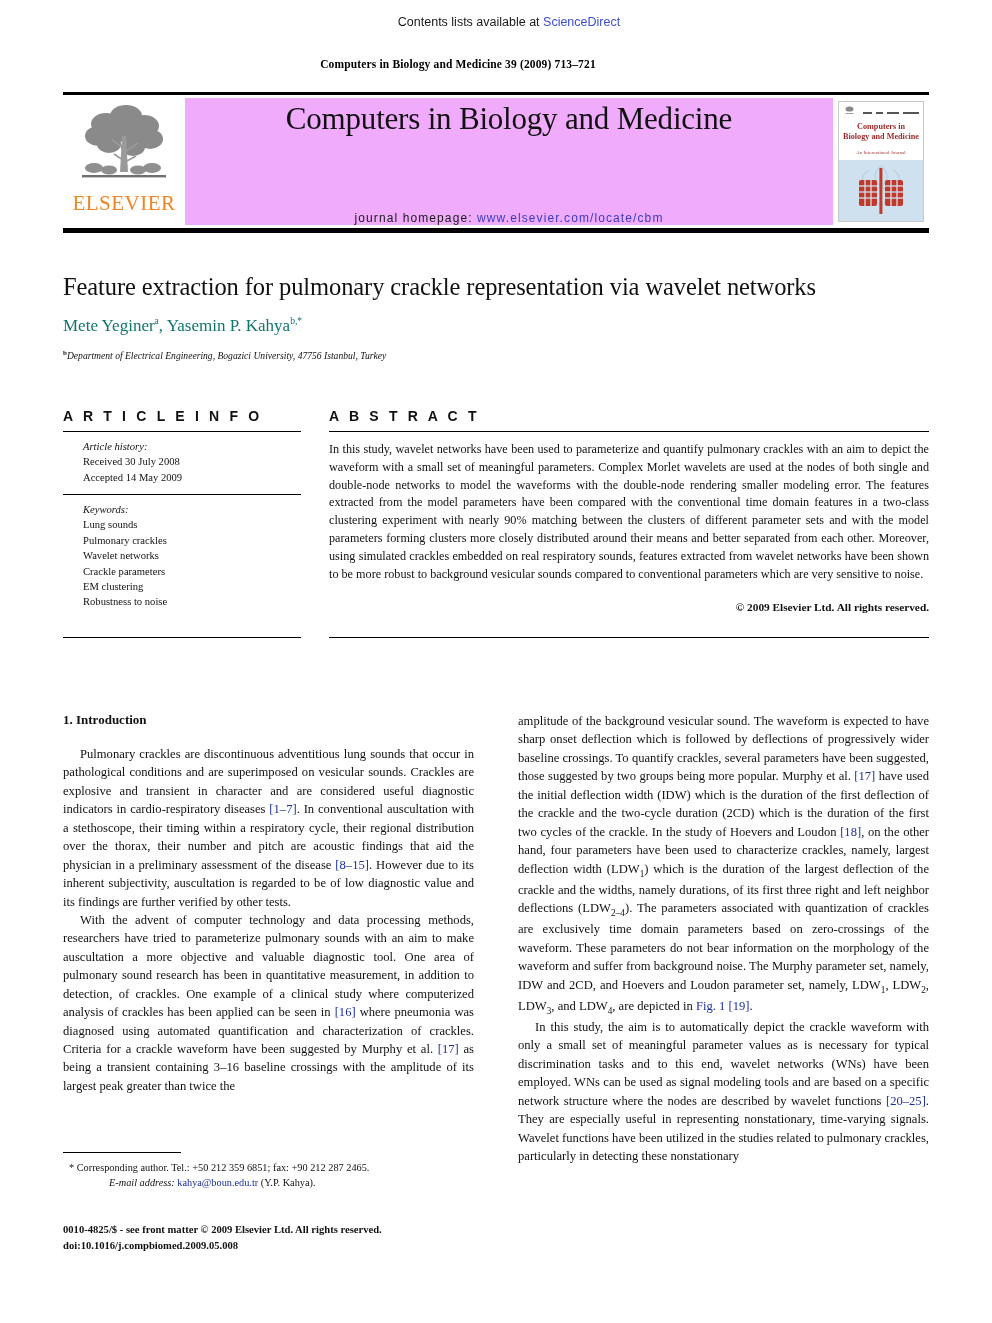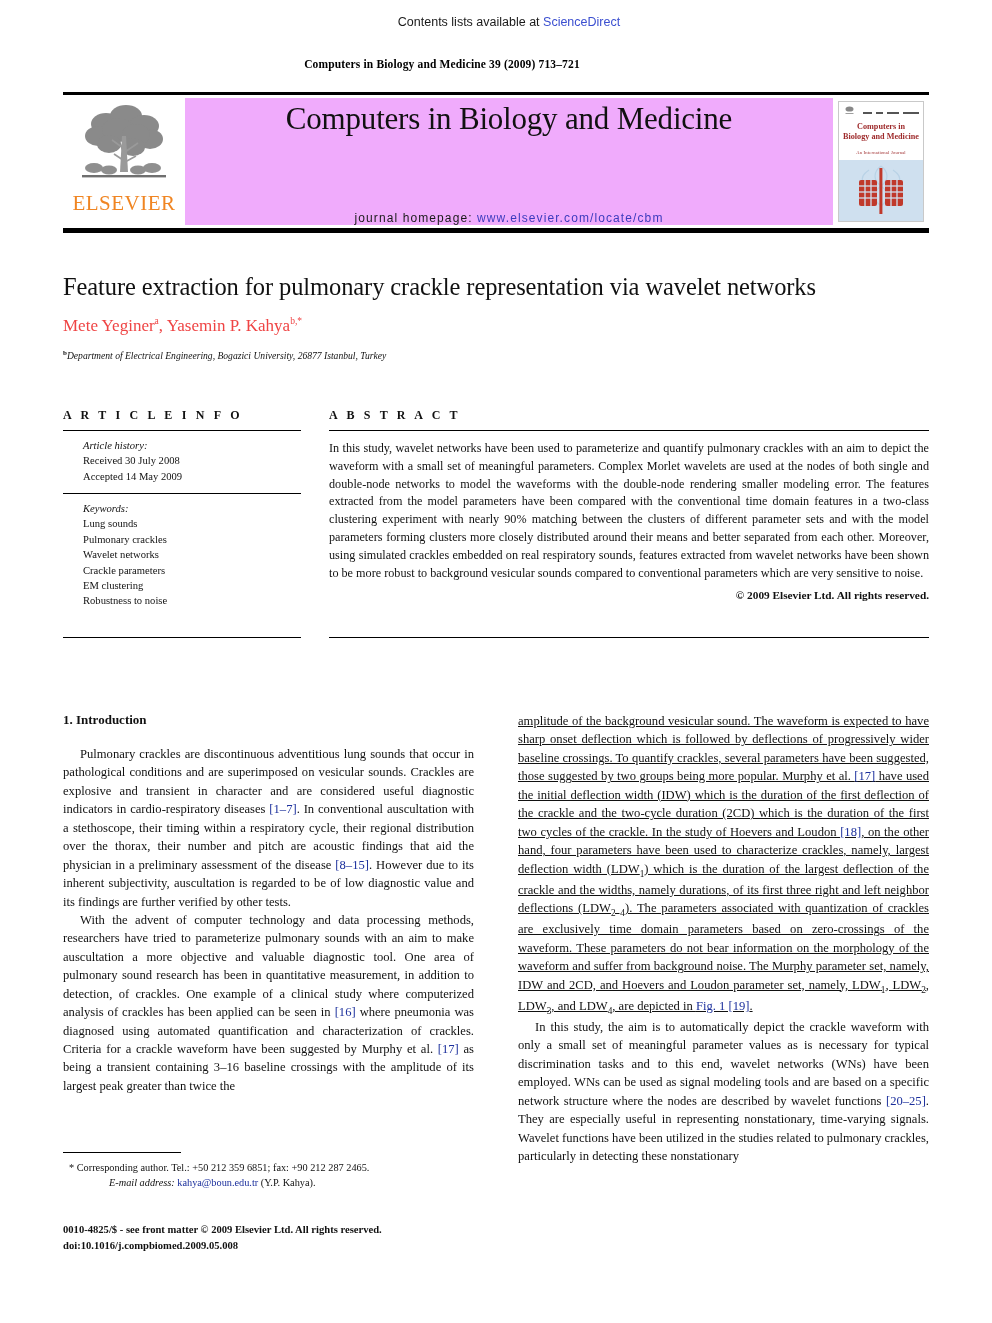--- a/index.html
+++ b/index.html
@@ -18,21 +18,21 @@
   .page {
     position: absolute;
     left: 0; top: 0;
     width: 992px;
     height: 1323px;
   }
 
   
   .running-head {
     position: absolute;
-    left: 0; top: 58px;
+    left: 16px; top: 58px;
     width: 884px;
     text-align: center;
     font-size: 11.5px;
     font-weight: bold;
     font-family: "Liberation Serif", serif;
     letter-spacing: 0.15px;
   }
 
   
   .masthead {
@@ -179,41 +179,41 @@
     font-size: 24.5px;
     font-weight: 400;
     color: #111;
     line-height: 1.2;
     letter-spacing: -0.1px;
   }
   .authors {
     font-family: "Liberation Serif", serif;
     font-size: 17px;
     margin-top: 15px;
-    color: #ef4444;
+    color: #0f766e;
   }
   .authors sup { font-size: 9.5px; vertical-align: super; }
   .affiliations {
     margin-top: 12px;
     font-family: "Liberation Serif", serif;
     font-style: italic;
     font-size: 9.6px;
     line-height: 1.5;
     color: #111;
   }
   .affiliations sup { font-style: normal; font-weight: bold; font-size: 7px; vertical-align: super; }
 
   
   .info-abstract { position: absolute; left: 63px; top: 408px; width: 866px; }
   .ia-head-row { display: flex; flex-direction: row; }
   .col-info { width: 238px; flex: 0 0 238px; margin-right: 28px; }
   .col-abs { flex: 1 1 auto; }
   .section-head {
-    font-family: Liberation Serif, serif;
-    font-size: 12px;
+    font-family: Liberation Sans, sans-serif;
+    font-size: 14px;
     font-weight: bold;
     letter-spacing: 3.2px;
     color: #111;
   }
   .rule-strong { border-top: 1.6px solid #000; margin-top: 7px; }
   .rule-thin { border-top: 0.8px solid #000; margin-top: 9px; }
   .info-body {
     font-family: "Liberation Serif", serif;
     font-size: 10.6px;
     line-height: 1.45;
@@ -229,21 +229,21 @@
     line-height: 1.46;
     text-align: justify;
     color: #111;
     padding-top: 9px;
   }
   .copyright-line {
     text-align: right;
     font-family: "Liberation Serif", serif;
     font-size: 11.3px;
     font-weight: bold;
-    margin-top: 6px;
+    margin-top: 17px;
     color: #111;
   }
   .abs-bottom-rule {
     position: absolute;
     left: 329px; top: 637px;
     width: 600px;
     border-top: 0.8px solid #000;
   }
   .info-bottom-rule {
     position: absolute;
@@ -272,21 +272,21 @@
   }
   p.body-p {
     font-family: "Liberation Serif", serif;
     font-size: 12.6px;
     line-height: 1.465;
     text-align: justify;
     color: #111;
     margin: 0;
     text-indent: 17px;
   }
-  p.body-p.cont { text-indent: 0; text-decoration: underline; }
+  p.body-p.cont { text-indent: 0; }
   .ref { color: #1b2f9c; }
   .sub { font-size: 0.74em; vertical-align: sub; }
 
   
   .footnote {
     position: absolute;
     left: 63px; top: 1152px;
     width: 411px;
   }
   .footnote-rule { width: 118px; border-top: 0.9px solid #000; margin-bottom: 7px; }
@@ -410,21 +410,21 @@
   <div class="masthead-bottom-rule"></div>
 
   <div class="title-block">
     <div class="paper-title">Feature extraction for pulmonary crackle representation via wavelet networks</div>
     <div class="authors">
       <span>
         <span id="auth-a">Mete Yeginer</span><sup>a</sup><span>, </span><span id="auth-b">Yasemin P. Kahya</span><sup>b,*</sup>
       </span>
     </div>
     <div class="affiliations">
-      <div><sup>b</sup><span>Department of Electrical Engineering, Bogazici University, 26877 Istanbul, Turkey</span></div>
+      <div><sup>b</sup><span>Department of Electrical Engineering, Bogazici University, 47756 Istanbul, Turkey</span></div>
     </div>
   </div>
 
   <div class="info-abstract">
     <div class="ia-head-row">
       <div class="col-info">
         <div class="section-head">A R T I C L E   I N F O</div>
         <div class="rule-strong"></div>
         <div class="info-body">
           <div class="lbl">Article history:</div>

